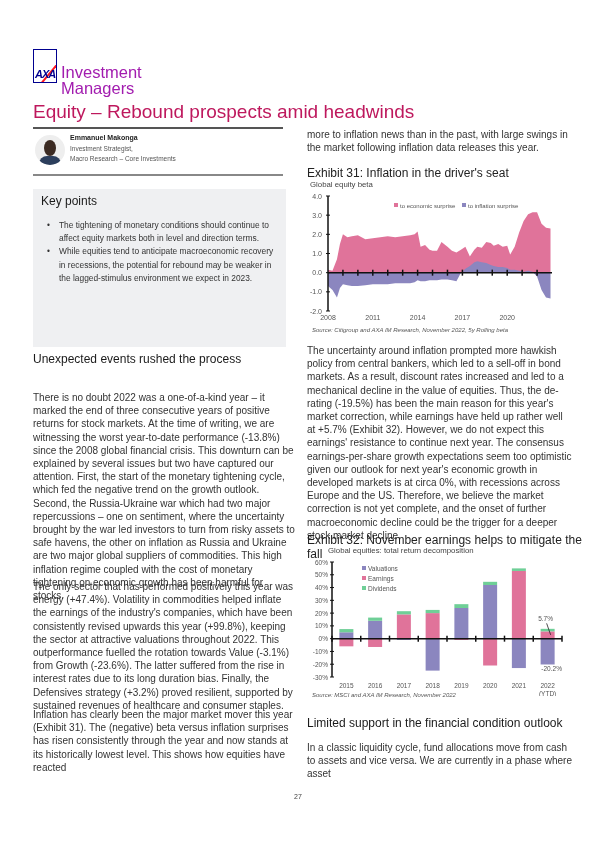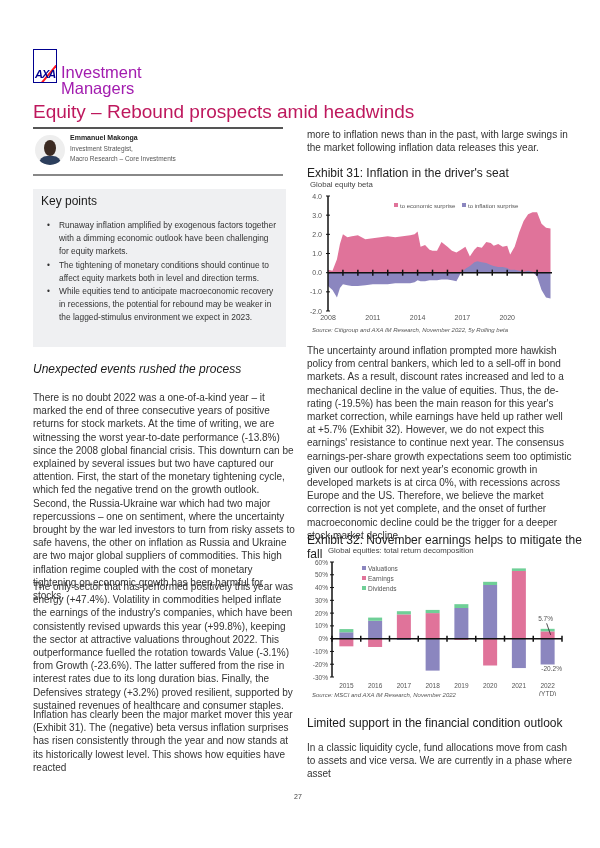--- a/index.html
+++ b/index.html
@@ -68,27 +68,26 @@
   <div class="abs author-role">
     <div>Investment Strategist,</div>
     <div>Macro Research – Core Investments</div>
   </div>
 </div>
 <div class="abs author-rule"></div>
 
 <div class="abs keypoints">
   <div class="abs kp-title">Key points</div>
   <ul class="kp-list">
-    <li>Runaway inflation amplified by exogenous factors together with a dimming economic outlook have been challenging for equity markets.</li>
     <li>The tightening of monetary conditions should continue to affect equity markets both in level and direction terms.</li>
     <li>While equities tend to anticipate macroeconomic recovery in recessions, the potential for rebound may be weaker in the lagged-stimulus environment we expect in 2023.</li>
   </ul>
 </div>
 
-<div class="abs h2" style="left:33px; top:362px;font-style:italic;">Unexpected events rushed the process</div>
+<div class="abs h2" style="left:33px; top:352px;">Unexpected events rushed the process</div>
 <div class="abs para" style="left:33px; top:391px; width:262px;">There is no doubt 2022 was a one-of-a-kind year – it marked the end of three consecutive years of positive returns for stock markets. At the time of writing, we are witnessing the worst year-to-date performance (-13.8%) since the 2008 global financial crisis. This downturn can be explained by several issues but two have captured our attention. First, the start of the monetary tightening cycle, which fed the negative trend on the growth outlook. Second, the Russia-Ukraine war which had two major repercussions – one on sentiment, where the uncertainty brought by the war led investors to turn from risky assets to safe havens, the other on inflation as Russia and Ukraine are two major global suppliers of commodities. This high inflation regime coupled with the cost of monetary tightening on economic growth has been harmful for stocks.</div>
 <div class="abs para" style="left:33px; top:580px; width:262px;">The only sector that has performed positively this year was energy (+47.4%). Volatility in commodities helped inflate the earnings of the industry's companies, which have been consistently revised upwards this year (+99.8%), keeping the sector at attractive valuations throughout 2022. This outperformance fuelled the rotation towards Value (-3.1%) from Growth (-23.6%). The latter suffered from the rise in interest rates due to its long duration bias. Finally, the Defensives strategy (+3.2%) proved resilient, supported by sustained revenues of healthcare and consumer staples.</div>
 <div class="abs para" style="left:33px; top:708px; width:262px;">Inflation has clearly been the major market mover this year (Exhibit 31). The (negative) beta versus inflation surprises has risen consistently through the year and now stands at its historically lowest level. This shows how equities have reacted</div>
 
 <div class="abs para" style="left:307px; top:128px; width:265px;">more to inflation news than in the past, with large swings in the market following inflation data releases this year.</div>
 
 <div class="abs exhibit-title" style="left:307px; top:166px;">Exhibit 31: Inflation in the driver's seat</div>
 <div class="abs exhibit-sub" style="left:310px; top:180px;">Global equity beta</div>
 
 <svg class="abs" id="chart31" style="left:300px; top:190px;" width="270" height="140">

